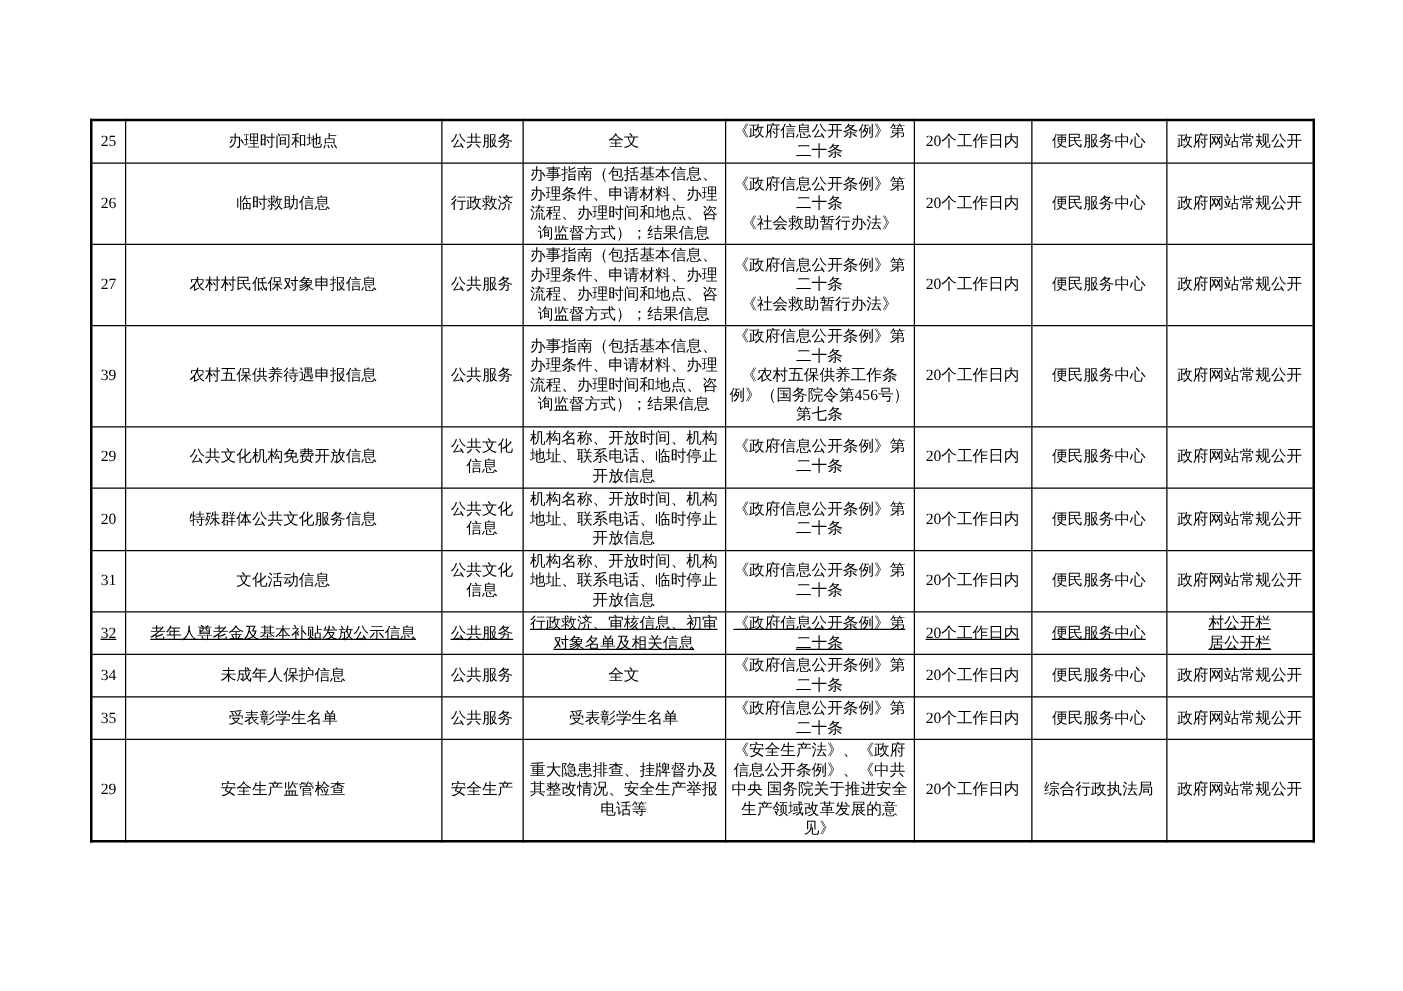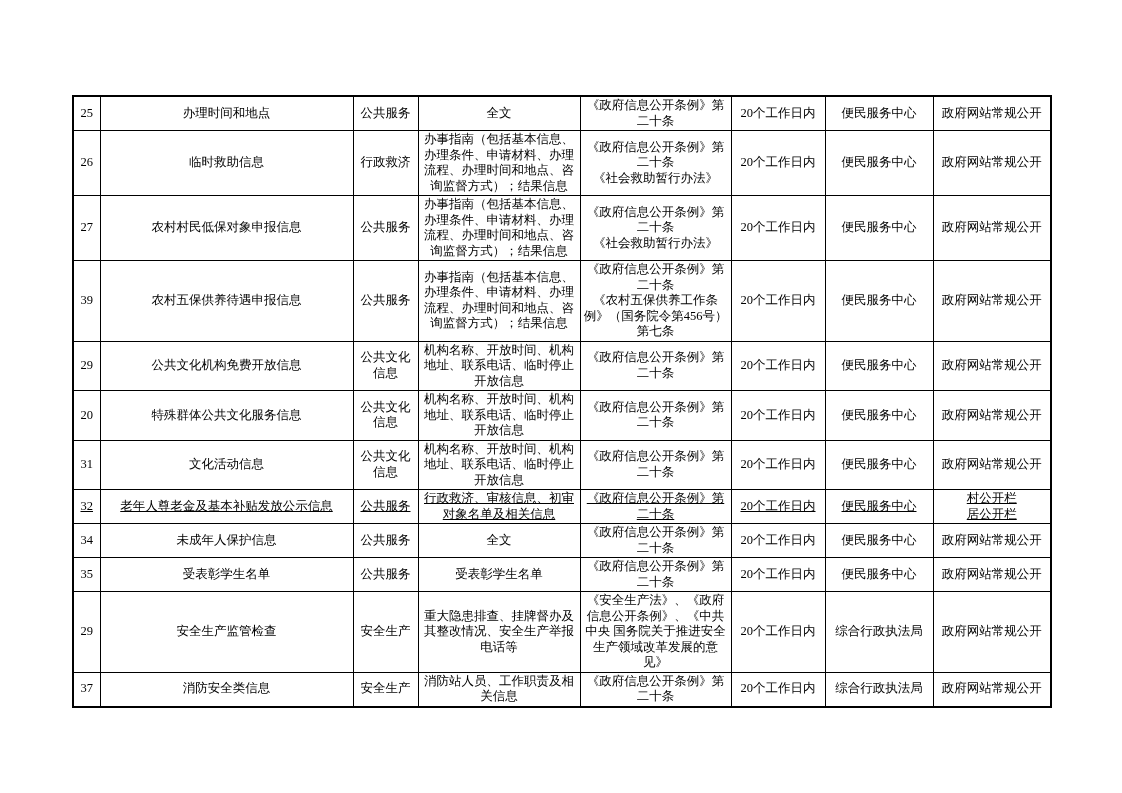--- a/index.html
+++ b/index.html
@@ -167,25 +167,15 @@
         <tr style="height: 76px;">
     <td class="col-no">29</td>
     <td class="col-name">安全生产监管检查</td>
     <td class="col-category">安全生产</td>
     <td class="col-content">重大隐患排查、挂牌督办及其整改情况、安全生产举报电话等</td>
     <td class="col-basis">《安全生产法》、《政府信息公开条例》、《中共中央 国务院关于推进安全生产领域改革发展的意见》</td>
     <td class="col-time">20个工作日内</td>
     <td class="col-dept">综合行政执法局</td>
     <td class="col-method">政府网站常规公开</td>
   </tr>
-        <tr style="height: 33px;">
-    <td class="col-no">37</td>
-    <td class="col-name">消防安全类信息</td>
-    <td class="col-category">安全生产</td>
-    <td class="col-content">消防站人员、工作职责及相关信息</td>
-    <td class="col-basis">《政府信息公开条例》第二十条</td>
-    <td class="col-time">20个工作日内</td>
-    <td class="col-dept">综合行政执法局</td>
-    <td class="col-method">政府网站常规公开</td>
-  </tr>
       </tbody>
   </table>
 </div>
 
 </body></html>

